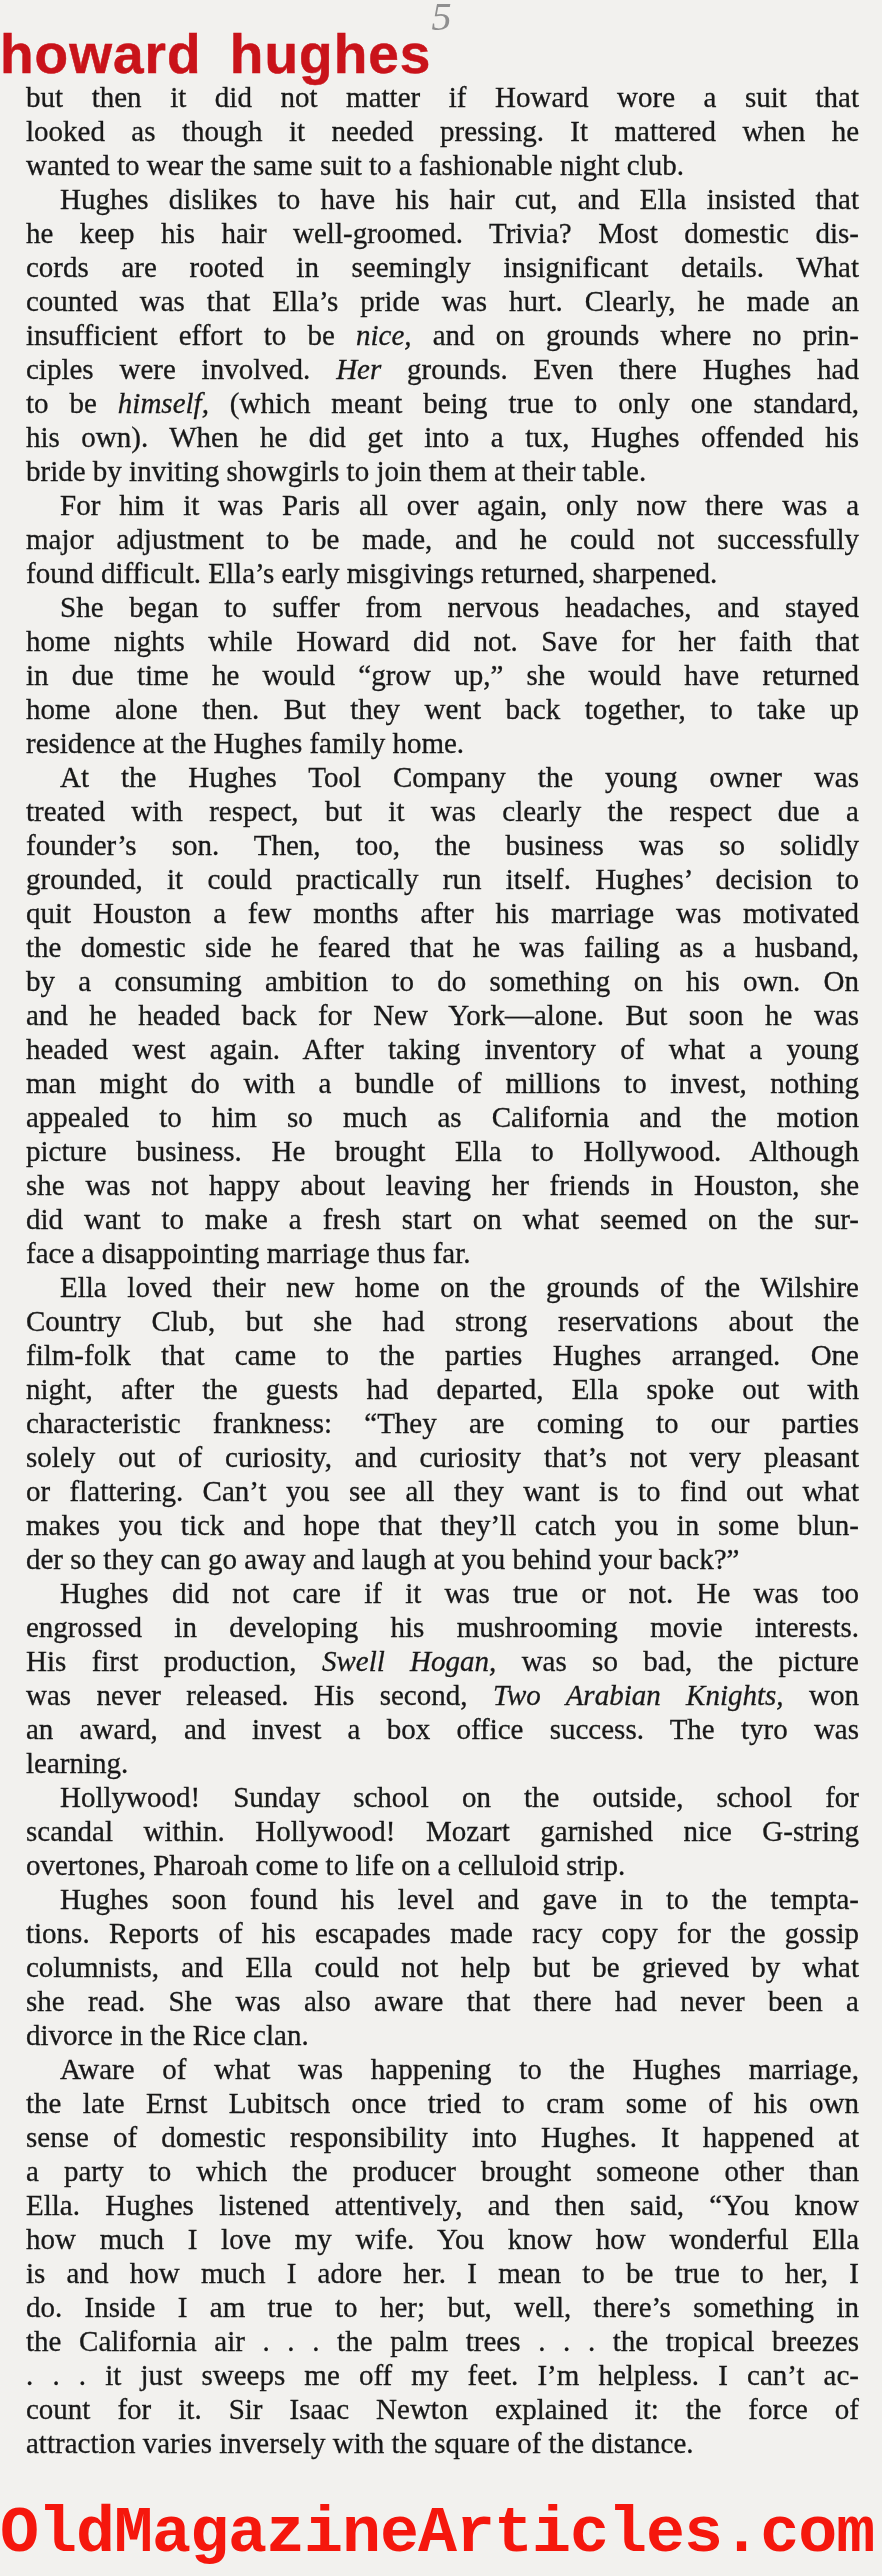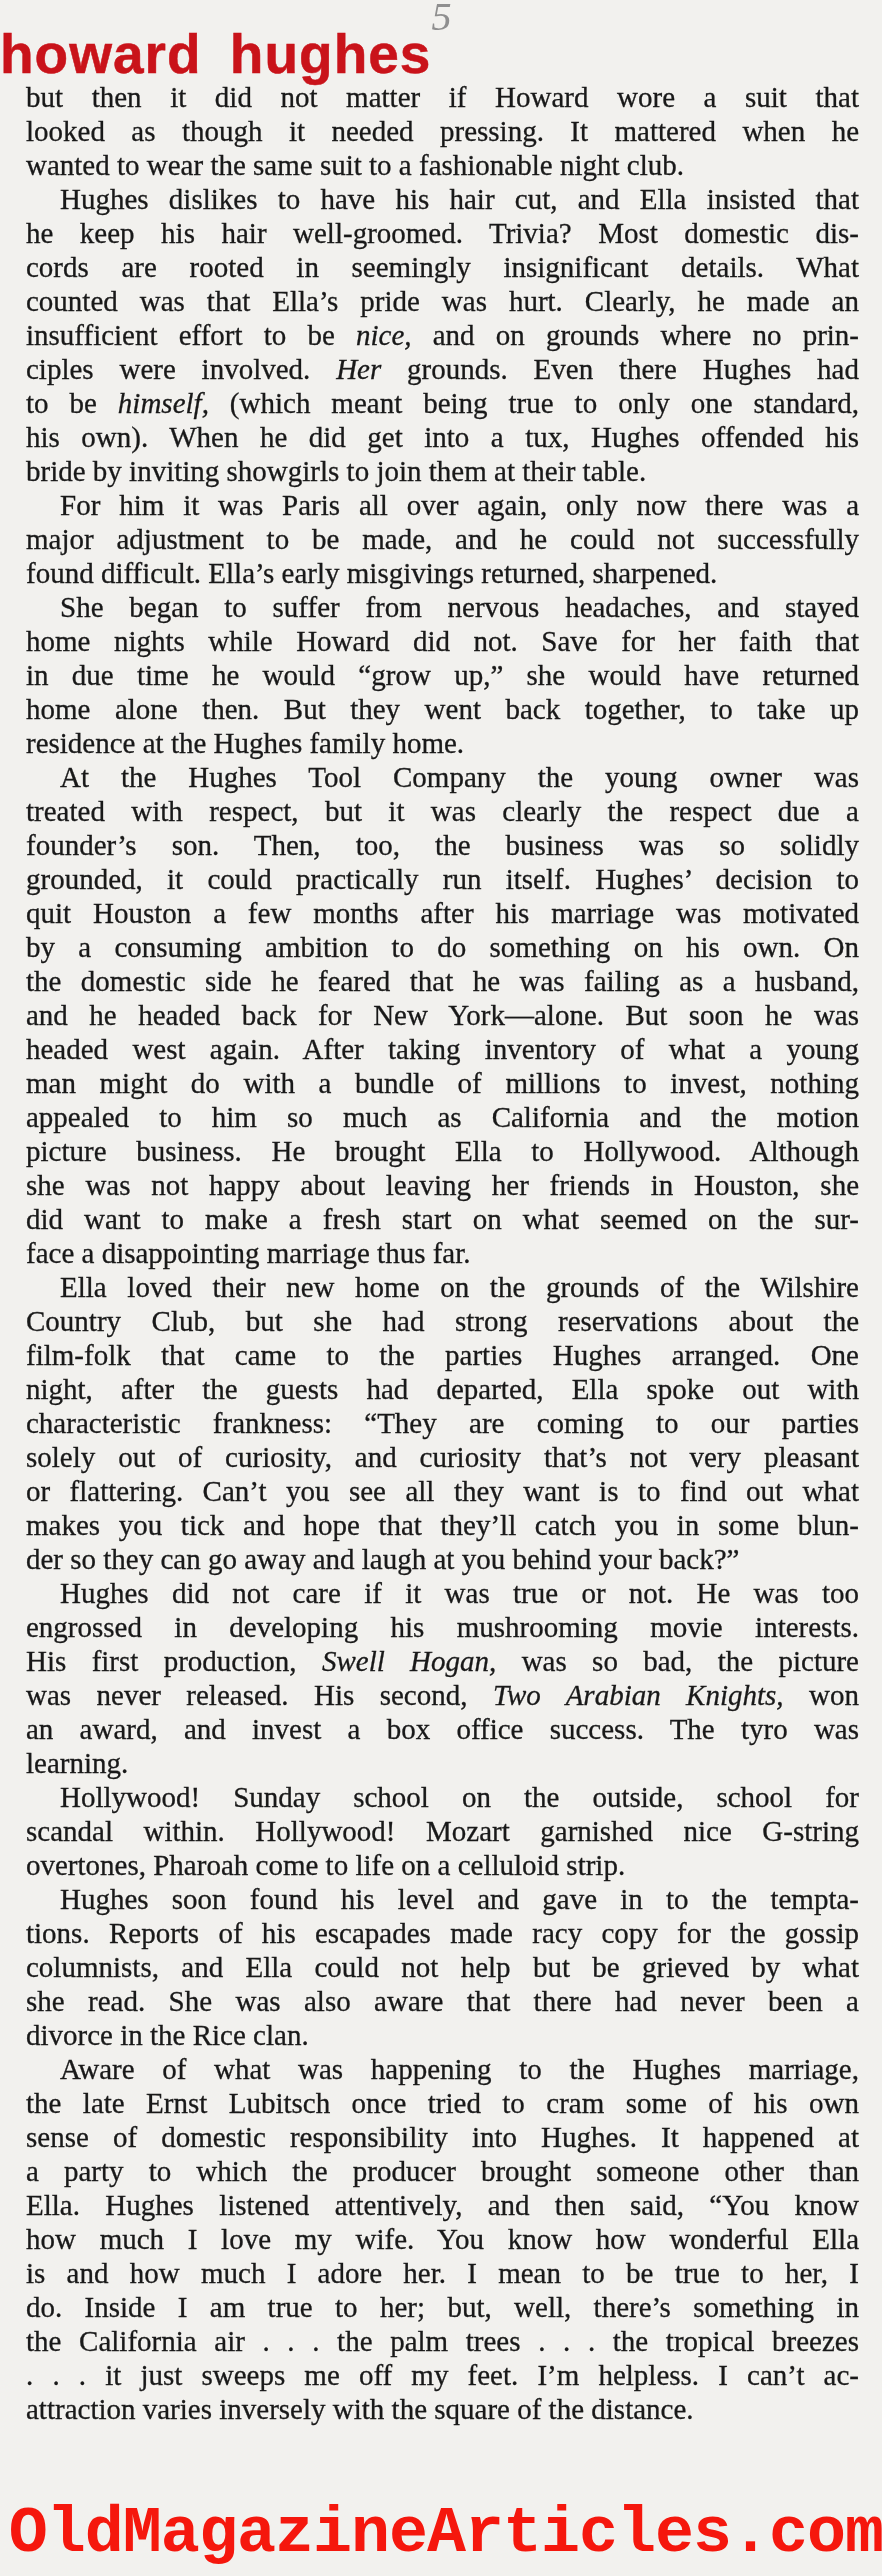--- a/index.html
+++ b/index.html
@@ -68,21 +68,21 @@
     text-align: center;
     text-align-last: left;
   }
   .line.indent { text-indent: 34px; }
   .line i { font-style: italic; }
   .watermark {
     position: absolute;
     top: 2500px;
     left: 0;
     width: 100%;
-    text-align: right;
+    text-align: left;
     font-family: "Liberation Mono", "DejaVu Sans Mono", monospace;
     font-weight: bold;
     font-size: 65px;
     line-height: 68px;
     letter-spacing: -1px;
     white-space: nowrap;
     color: var(--watermark-red);
   }
 </style>
 </head>
@@ -119,22 +119,22 @@
         <div class="line">in due time he would “grow up,” she would have returned</div>
         <div class="line">home alone then. But they went back together, to take up</div>
         <div class="line last">residence at the Hughes family home.</div>
       </div>
       <div class="paragraph">
         <div class="line indent">At the Hughes Tool Company the young owner was</div>
         <div class="line">treated with respect, but it was clearly the respect due a</div>
         <div class="line">founder’s son. Then, too, the business was so solidly</div>
         <div class="line">grounded, it could practically run itself. Hughes’ decision to</div>
         <div class="line">quit Houston a few months after his marriage was motivated</div>
+        <div class="line">the domestic side he feared that he was failing as a husband,</div>
         <div class="line">by a consuming ambition to do something on his own. On</div>
-        <div class="line">the domestic side he feared that he was failing as a husband,</div>
         <div class="line">and he headed back for New York—alone. But soon he was</div>
         <div class="line">headed west again. After taking inventory of what a young</div>
         <div class="line">man might do with a bundle of millions to invest, nothing</div>
         <div class="line">appealed to him so much as California and the motion</div>
         <div class="line">picture business. He brought Ella to Hollywood. Although</div>
         <div class="line">she was not happy about leaving her friends in Houston, she</div>
         <div class="line">did want to make a fresh start on what seemed on the sur-</div>
         <div class="line last">face a disappointing marriage thus far.</div>
       </div>
       <div class="paragraph">
@@ -172,18 +172,19 @@
         <div class="line indent">Aware of what was happening to the Hughes marriage,</div>
         <div class="line">the late Ernst Lubitsch once tried to cram some of his own</div>
         <div class="line">sense of domestic responsibility into Hughes. It happened at</div>
         <div class="line">a party to which the producer brought someone other than</div>
         <div class="line">Ella. Hughes listened attentively, and then said, “You know</div>
         <div class="line">how much I love my wife. You know how wonderful Ella</div>
         <div class="line">is and how much I adore her. I mean to be true to her, I</div>
         <div class="line">do. Inside I am true to her; but, well, there’s something in</div>
         <div class="line">the California air . . . the palm trees . . . the tropical breezes</div>
         <div class="line">. . . it just sweeps me off my feet. I’m helpless. I can’t ac-</div>
+        <div class="line">count for it. Sir Isaac Newton explained it: the force of</div>
         <div class="line last">attraction varies inversely with the square of the distance.</div>
       </div>
     </div>
   <div class="watermark">OldMagazineArticles.com</div>
 </div>
 
 
 </body></html>

